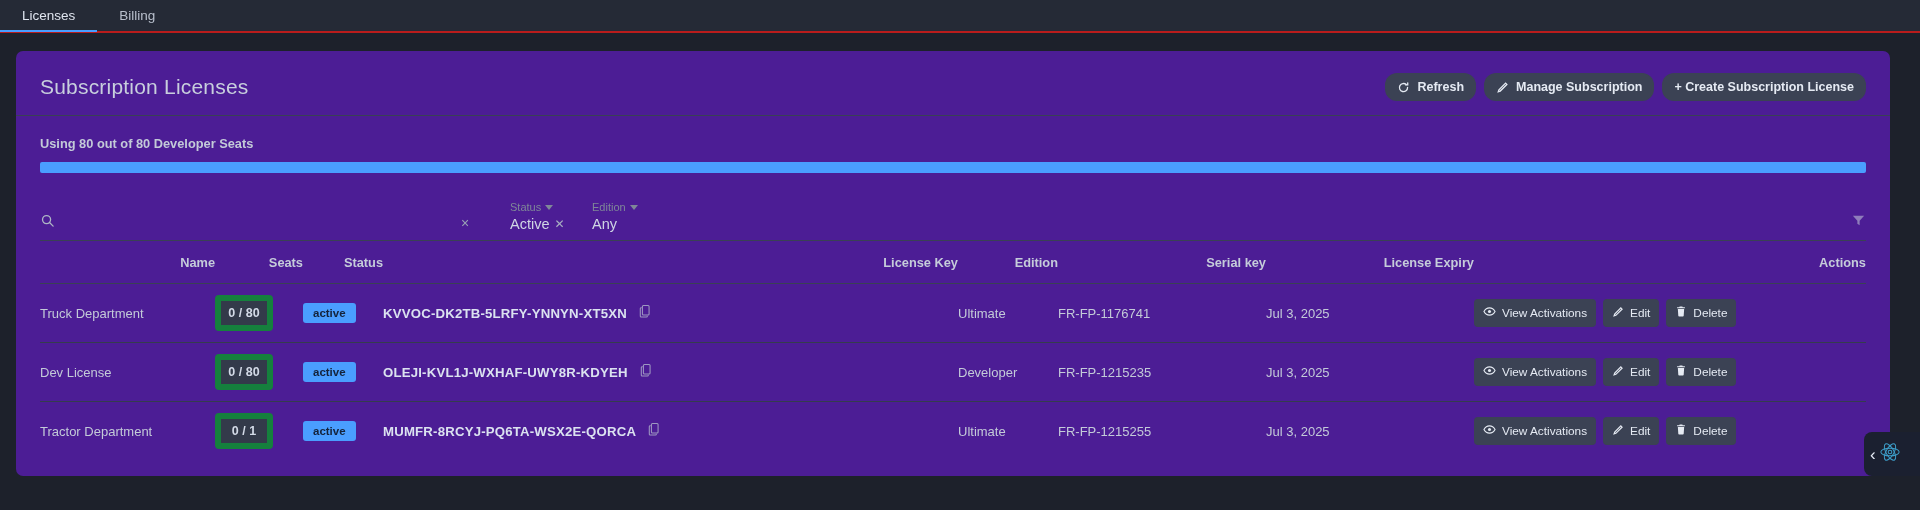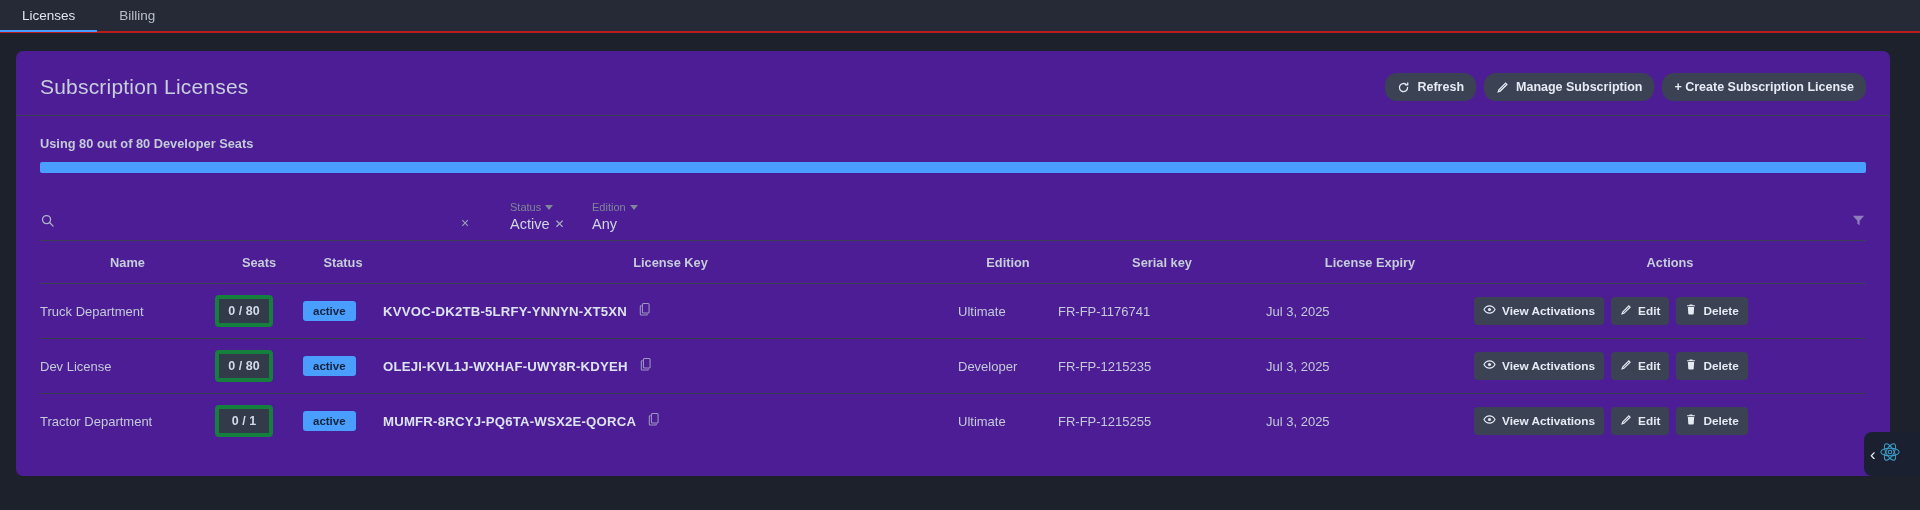--- a/index.html
+++ b/index.html
@@ -127,21 +127,21 @@
   .funnel-icon { padding-bottom: 8px; opacity: .55; cursor: pointer; }
 
   
   table {
     width: calc(100% - 48px);
     margin: 0 24px;
     border-collapse: collapse;
     table-layout: fixed;
   }
   thead th {
-    text-align: center;
+    text-align: right;
     font-size: 12.8px; font-weight: bold; color: #c5ccda;
     padding: 14px 0 13px 0;
     border-bottom: 1px solid #3a4154;
   }
   tbody td {
     padding: 11px 0;
     border-bottom: 1px solid #353c4d;
     font-size: 13px; color: #c3cad8;
     vertical-align: middle;
   }
@@ -152,21 +152,21 @@
   .c-status { width: 80px; }
   .c-key    { width: 575px; }
   .c-ed     { width: 100px; }
   .c-serial { width: 208px; }
   .c-exp    { width: 208px; }
   .c-act    { width: auto; }
 
   .seat-pill {
     display: inline-block;
     background: #333a4a;
-    border: 4px solid #15803d;
+    border: 6px solid #15803d;
     border-radius: 4px;
     padding: 5px 0;
     width: 58px; text-align: center;
     font-size: 12.5px; font-weight: bold; color: #d3dae7;
   }
   .status-badge {
     display: inline-block;
     background: #4a9eff;
     color: #14233a;
     font-size: 11.5px; font-weight: bold;
@@ -175,21 +175,21 @@
   }
   .keycell { display: flex; align-items: center; gap: 12px; text-align: center; }
   .keytext {
     font-size: 13.2px; font-weight: bold; color: #dbe2f0; letter-spacing: .2px;
   }
   .copy-icon { cursor: pointer; opacity: .75; }
   .actions { display: flex; gap: 7px; justify-content: flex-start; }
   .btn-sm {
     display: inline-flex; align-items: center; gap: 6px;
     background: #3b4254; border: none; border-radius: 4px;
-    color: #e5eaf3; font-size: 11.8px; font-weight: bold;
+    color: #e5eaf3; font-size: 11.8px; font-weight: normal;
     font-family: "Liberation Sans", sans-serif;
     padding: 6px 9px; cursor: pointer; white-space: nowrap;
   }
 
   
   .devtab {
     position: absolute; right: 0; top: 432px;
     width: 56px; height: 44px;
     background: #1b2030;
     border-radius: 8px 0 0 8px;

